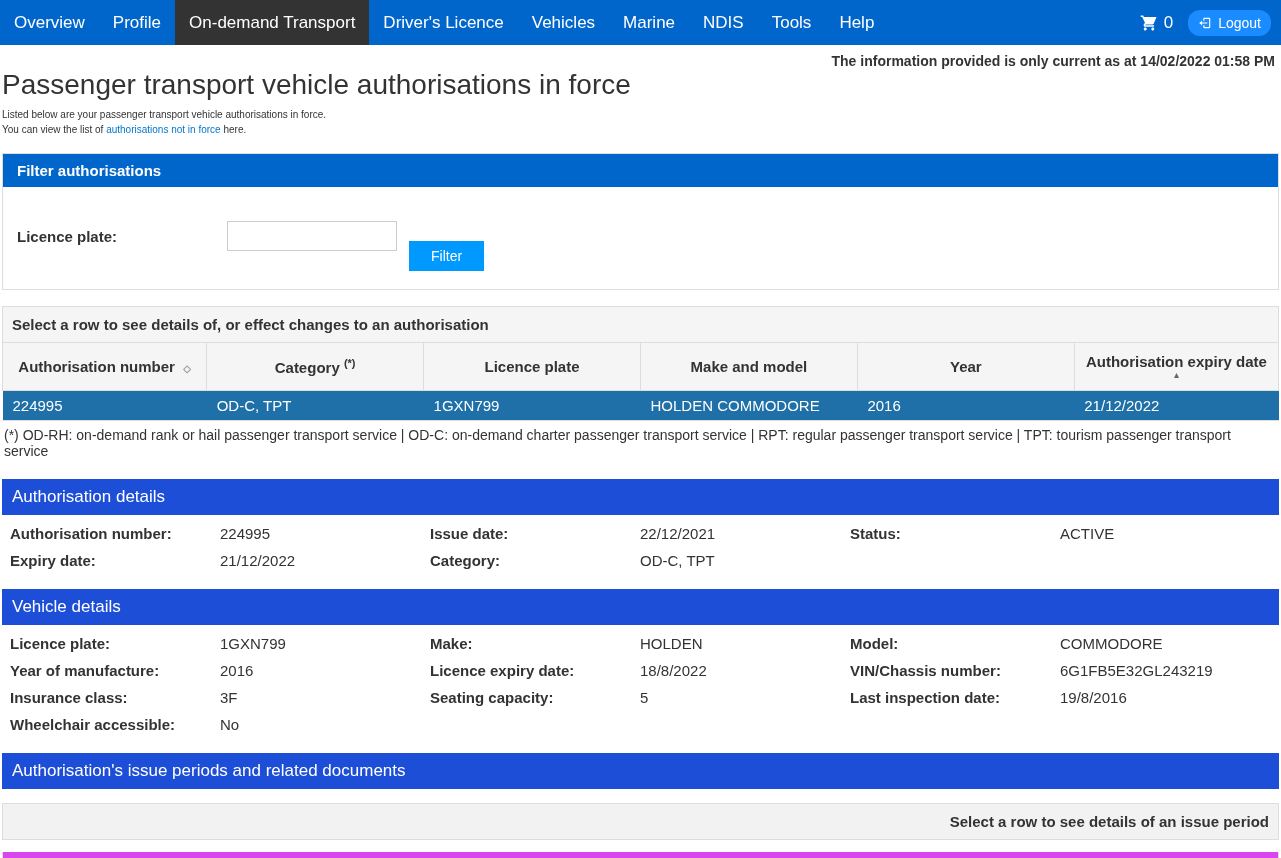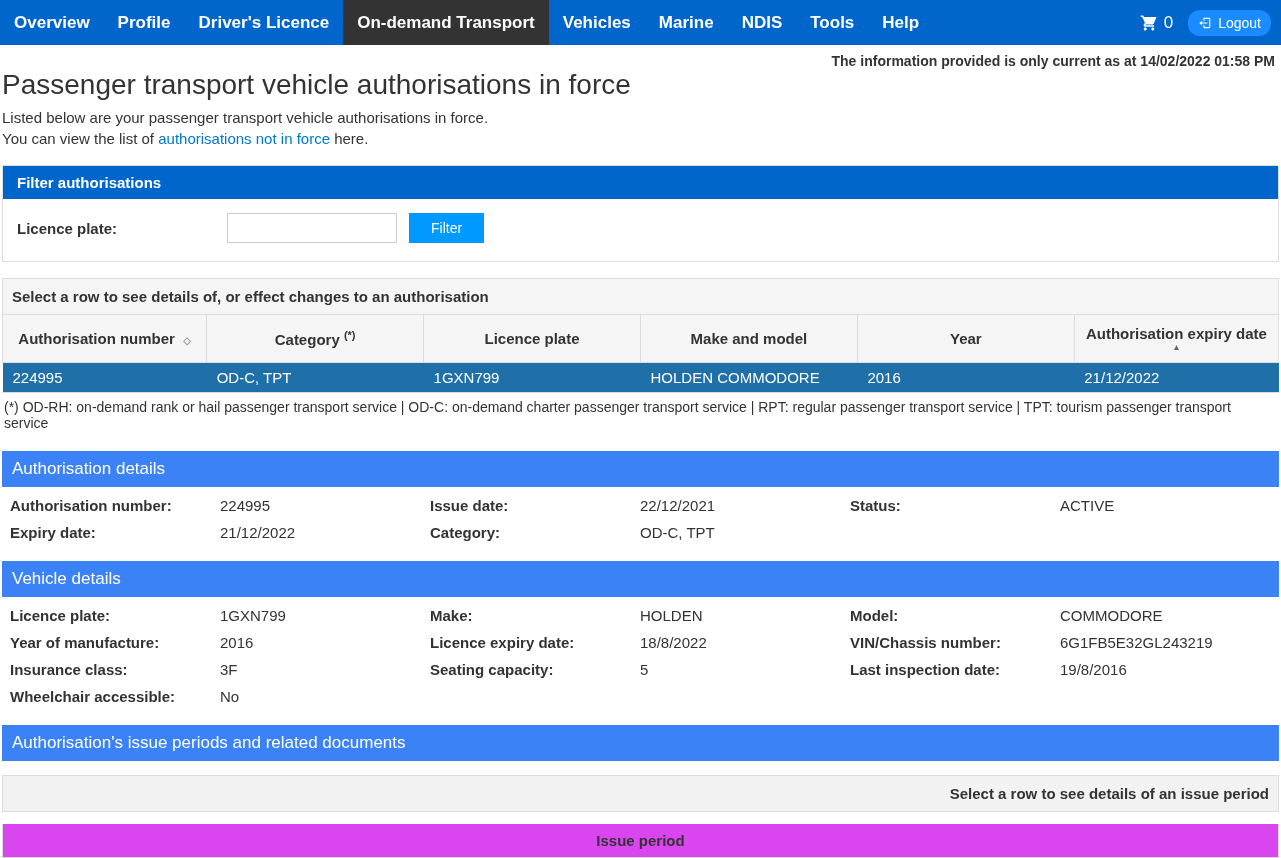--- a/index.html
+++ b/index.html
@@ -13,21 +13,20 @@
       padding: 0;
     }
     .topnav .nav-item {
       color: #fff;
       padding: 0 14px;
       height: 45px;
       display: flex;
       align-items: center;
       font-size: 17px;
       cursor: pointer;
-      font-weight: bold;
     }
     .topnav .nav-item.active {
       background: #333;
     }
     .topnav .spacer { flex: 1; }
     .cart {
       color: #fff;
       display: flex;
       align-items: center;
       padding: 0 10px;
@@ -55,21 +54,21 @@
       font-size: 14px;
     }
     
     .page-title {
       font-size: 28px;
       font-weight: normal;
       color: #333;
       padding: 0 0 6px 2px;
       margin-top: -4px;
     }
-    .intro { font-size: 15px; padding: 2px 12px 2px 2px; color: #333; }
+    .intro { font-size: 10px; padding: 2px 12px 2px 2px; color: #333; }
     .intro a { color: #0077cc; text-decoration: none; }
     
     .panel {
       border: 1px solid #ddd;
       margin: 16px 2px 0 2px;
     }
     .panel-header {
       background: #0066cc;
       color: #fff;
       padding: 8px 14px;
@@ -89,20 +88,21 @@
       padding: 4px 6px;
       margin-right: 12px;
     }
     .filter-btn {
       background: #0099ff;
       color: #fff;
       border: none;
       padding: 7px 22px;
       cursor: pointer;
       font-size: 14px;
+      margin-top: 40px;
     }
     
     .table-wrap { margin: 16px 2px 0 2px; }
     .table-caption {
       text-align: left;
       font-weight: bold;
       padding: 9px;
       background: #f5f5f5;
       border: 1px solid #ddd;
       border-bottom: none;
@@ -124,21 +124,21 @@
     .sup { font-size: 11px; vertical-align: super; }
     table.auth-table td {
       padding: 6px 10px;
       font-size: 15px;
     }
     tr.selected-row td { background: #1f6fa8; color: #fff; }
     
     .footnote { font-size: 14px; padding: 6px 2px; color: #333; border-top: 1px solid #ddd; }
     
     .section-bar {
-      background: #3b82f6;
+      background: #1d4ed8;
       color: #fff;
       padding: 8px 10px;
       font-size: 17px;
       margin: 14px 2px 0 2px;
     }
     .details-grid {
       display: grid;
       grid-template-columns: 210px 210px 210px 210px 210px auto;
       padding: 10px 10px 6px 10px;
       row-gap: 10px;
@@ -172,22 +172,22 @@
       margin: 0 2px;
       font-size: 15px;
     }
   </style>
 </head>
 <body>
 
 <div class="topnav">
   <div class="nav-item">Overview</div>
   <div class="nav-item">Profile</div>
+  <div class="nav-item active">On-demand Transport</div>
   <div class="nav-item">Driver's Licence</div>
-  <div class="nav-item active">On-demand Transport</div>
   <div class="nav-item">Vehicles</div>
   <div class="nav-item">Marine</div>
   <div class="nav-item">NDIS</div>
   <div class="nav-item">Tools</div>
   <div class="nav-item">Help</div>
   <div class="spacer"></div>
   <div class="cart">
     <svg class="cart-icon" viewBox="0 0 24 24">
         <path d="M7 18c-1.1 0-2 .9-2 2s.9 2 2 2 2-.9 2-2-.9-2-2-2zm10 0c-1.1 0-2 .9-2 2s.9 2 2 2 2-.9 2-2-.9-2-2-2zM7.2 14h9.4c.8 0 1.5-.5 1.8-1.2L22 4H5.2L4.3 2H1v2h2l3.6 7.6L5 14c-.1.3-.2.6-.2 1 0 1.1.9 2 2 2h12v-2H7.4c-.1 0-.2-.1-.2-.2l.1-.3.9-1.5z"></path>
       </svg>

